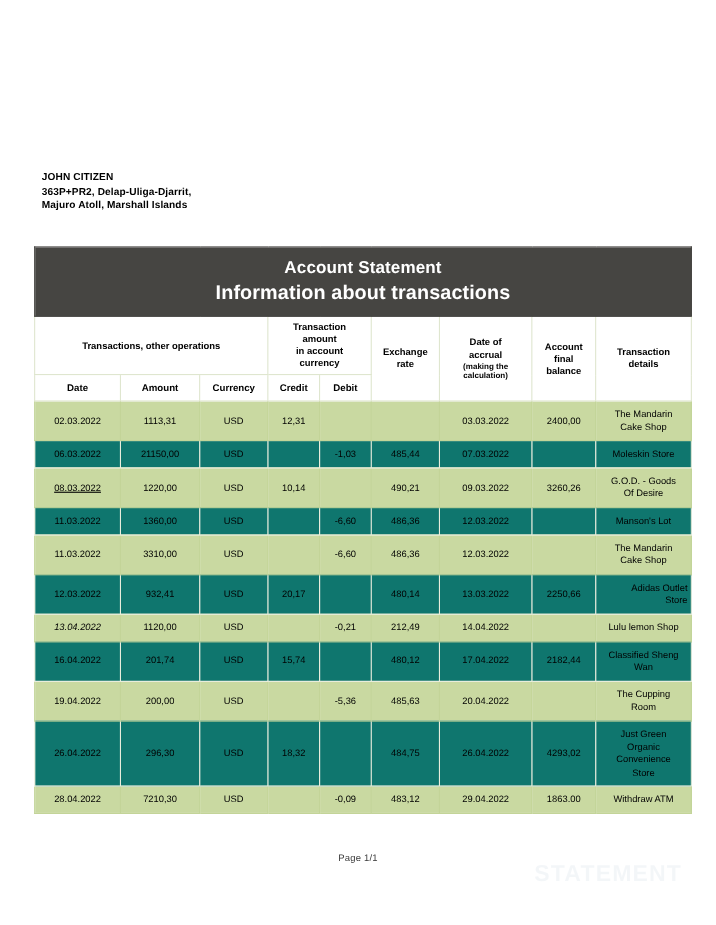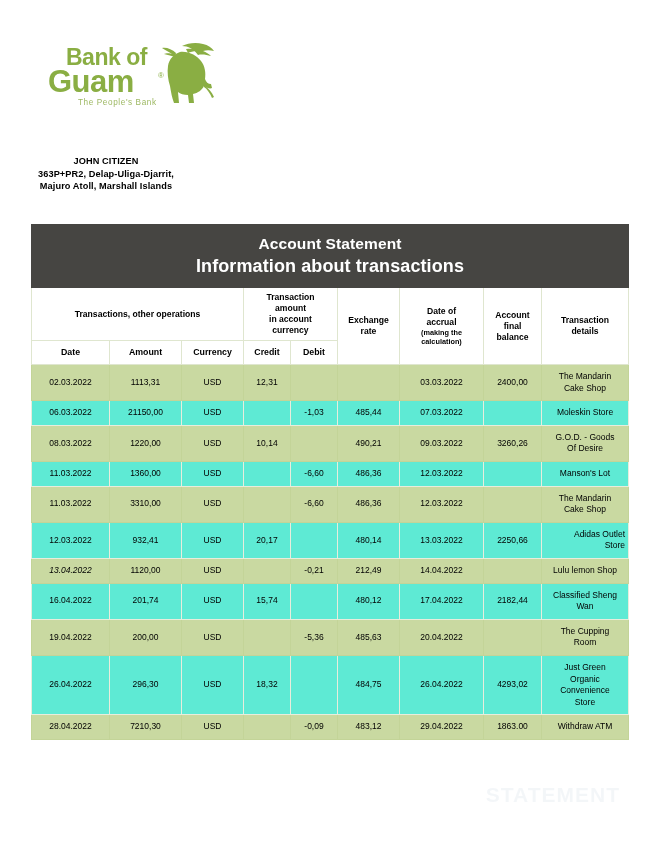--- a/index.html
+++ b/index.html
@@ -43,21 +43,21 @@
     justify-content: space-between;
     align-items: flex-start;
     padding: 0 31px 0 38px;
     box-sizing: border-box;
   }
   .addr-left {
     font-size: 9.2px;
     font-weight: bold;
     line-height: 12.6px;
     letter-spacing: 0.1px;
-    text-align: center;
+    text-align: left;
     white-space: pre-line;
   }
   .addr-right {
     font-size: 8.6px;
     font-weight: bold;
     line-height: 12.2px;
     letter-spacing: 0.05px;
     text-align: right;
     white-space: pre-line;
     padding-top: 1px;
@@ -133,21 +133,21 @@
     font-size: 8.5px;
     line-height: 11.6px;
     padding: 6px 3px !important;
     border: 1px solid #e8eddc !important;
   }
   tr.drow.green td {
     background: #c9d9a1;
     border: 1px solid #c3d498 !important;
   }
   tr.drow.white td {
-    background: #5eead4;
+    background: #0f766e;
   }
   td.cur {
     font-size: 8.1px;
   }
   td.det {
     font-size: 8.5px;
     line-height: 11.4px;
   }
 
   
@@ -175,42 +175,20 @@
     line-height: 17px;
     text-align: right;
     pointer-events: none;
   }
 </style>
 </head>
 <body>
 
 <div class="page">
 
-  <div class="logo-block">
-    <svg class="logo-svg" width="180" height="80" viewBox="0 0 180 80">
-      <g fill="#8aae43">
-
-        <text x="22" y="27" font-family="'Liberation Sans', sans-serif" font-size="23" font-weight="bold" letter-spacing="-0.5">Bank of</text>
-
-        <text x="4" y="54" font-family="'Liberation Sans', sans-serif" font-size="31" font-weight="bold" letter-spacing="-0.5">Guam</text>
-        <text x="114" y="40" font-family="'Liberation Sans', sans-serif" font-size="8">®</text>
-
-        <text x="34" y="67" font-family="'Liberation Sans', sans-serif" font-size="8.2" letter-spacing="0.6" fill="#9db862">The People's Bank</text>
-
-        <g transform="translate(118,2)">
-          <path d="M18 12 C12 14 7 19 6 26 C5 32 6 40 8 46 C9 52 10 58 12 63 L17 63 L16 52 C18 54 22 55 26 55 L27 63 L32 63 L31 54 C36 53 40 50 42 46 C45 48 48 49 50 48 L49 44 C46 44 44 42 43 39 C44 33 43 26 39 21 C35 16 27 11 18 12 Z"></path>
-          <path d="M14 13 C10 9 4 7 0 8 C3 10 7 12 10 14 C8 13 4 13 2 14 C6 15 10 16 13 17 Z"></path>
-          <path d="M20 6 C26 3 34 2 41 4 C46 5 50 8 52 11 C48 10 44 10 41 11 C44 12 47 14 49 16 C45 15 40 14 36 15 C32 9 26 6 20 6 Z"></path>
-          <path d="M24 9 C30 8 36 9 40 12 C36 11 30 11 26 13 Z"></path>
-          <ellipse cx="23" cy="16" rx="2.2" ry="1.6"></ellipse>
-          <path d="M42 45 C46 48 50 52 52 57 L50 58 C48 53 45 49 42 47 Z"></path>
-        </g>
-      </g>
-    </svg>
-  </div>
 
   <div class="addr-row">
     <div class="addr-left"><span>JOHN CITIZEN</span><br><span>363P+PR2, Delap-Uliga-Djarrit,</span><br><span>Majuro Atoll, Marshall Islands</span></div>
   </div>
 
   <div class="stmt-wrap">
     <table class="stmt">
       <colgroup>
         <col style="width:78px">
         <col style="width:72px">
@@ -272,21 +250,21 @@
             <td style="white-space: pre-line;">21150,00</td>
             <td class="cur" style="white-space: pre-line;">USD</td>
             <td style="white-space: pre-line;"></td>
             <td style="white-space: pre-line;">-1,03</td>
             <td style="white-space: pre-line;">485,44</td>
             <td style="white-space: pre-line;">07.03.2022</td>
             <td style="white-space: pre-line;"></td>
             <td class="det" style="white-space: pre-line;">Moleskin Store</td>
           </tr>
           <tr class="drow green">
-            <td style="white-space: pre-line;">08.03.2022</td>
+            <td style="white-space: pre-line; text-decoration: underline;">08.03.2022</td>
             <td style="white-space: pre-line;">1220,00</td>
             <td class="cur" style="white-space: pre-line;">USD</td>
             <td style="white-space: pre-line;">10,14</td>
             <td style="white-space: pre-line;"></td>
             <td style="white-space: pre-line;">490,21</td>
             <td style="white-space: pre-line;">09.03.2022</td>
             <td style="white-space: pre-line;">3260,26</td>
             <td class="det" style="white-space: pre-line;">G.O.D. - Goods
 Of Desire</td>
           </tr>
@@ -382,15 +360,18 @@
             <td style="white-space: pre-line;">-0,09</td>
             <td style="white-space: pre-line;">483,12</td>
             <td style="white-space: pre-line;">29.04.2022</td>
             <td style="white-space: pre-line;">1863.00</td>
             <td class="det" style="white-space: pre-line;">Withdraw ATM</td>
           </tr>
         </tbody>
     </table>
   </div>
 
+  <div class="page-footer">
+    <span>Page 1/1</span>
+  </div>
   <div class="watermark">STATEMENT</div>
 
 </div>
 
 </body></html>

